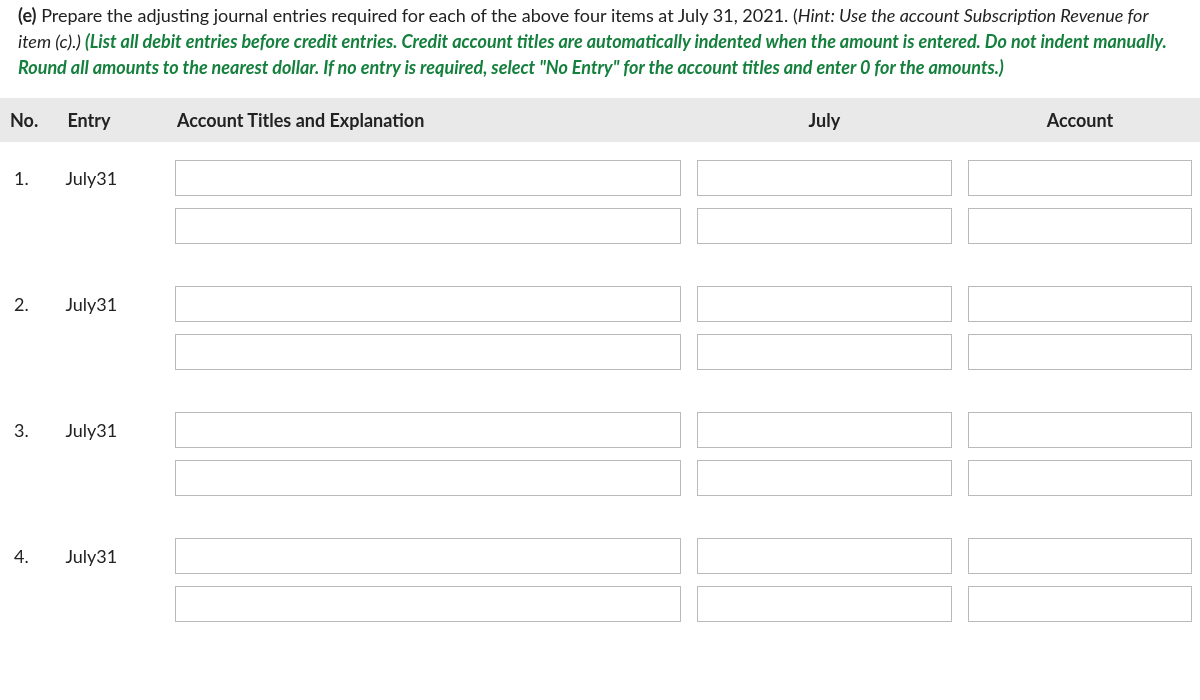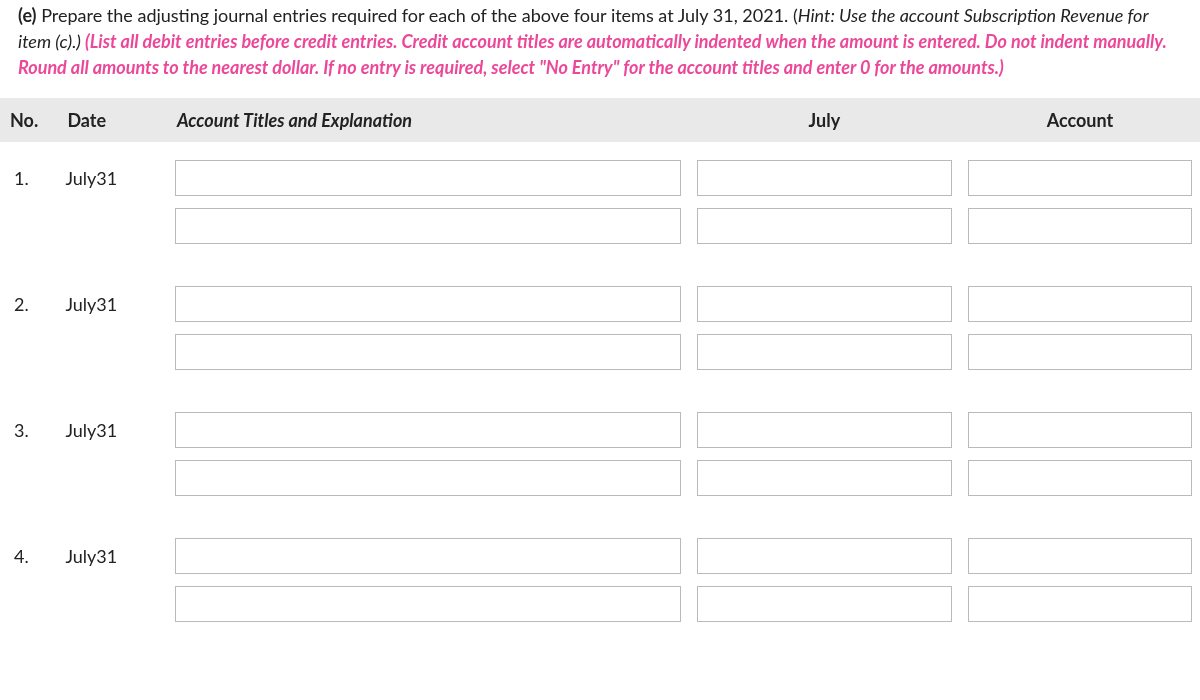--- a/index.html
+++ b/index.html
@@ -25,21 +25,21 @@
     }
     .instr-bold {
       font-weight: 700;
       color: #222;
     }
     .instr-hint {
       font-style: italic;
       color: #222;
     }
     .instr-red {
-      color: #ec4899;
+      color: #15803d;
       font-style: italic;
       font-weight: 700;
     }
     .table-wrap {
       padding: 0 0 0 0;
     }
     table {
       width: 100%;
       border-collapse: collapse;
     }
@@ -48,21 +48,21 @@
     }
     th {
       text-align: left;
       font-weight: 700;
       padding: 11px 10px;
       font-size: 18px;
       color: #222;
     }
     th.no-col { width: 55px; }
     th.date-col { width: 105px; }
-    th.account-col { width: 500px; font-style: italic; }
+    th.account-col { width: 500px; }
     th.debit-col { width: 260px; text-align: center;}
     th.credit-col { width: 230px; text-align: center;}
     td {
       padding: 6px 8px;
       vertical-align: middle;
       font-size: 18px;
       color: #222;
     }
     td.no-cell { padding-left: 14px; }
     .group-first td {
@@ -91,21 +91,21 @@
 <div class="instructions">
   <span class="instr-bold">(e)</span>
   <span class="instr-part">Prepare the adjusting journal entries required for each of the above four items at July 31, 2021. (</span><span class="instr-hint"><span>Hint:</span><span> Use the account Subscription Revenue for item (c).)</span></span><span class="instr-red"> (List all debit entries before credit entries. Credit account titles are automatically indented when the amount is entered. Do not indent manually. Round all amounts to the nearest dollar. If no entry is required, select "No Entry" for the account titles and enter 0 for the amounts.)</span>
 </div>
 
 <div class="table-wrap">
   <table>
     <thead>
       <tr>
         <th class="no-col">No.</th>
-        <th class="date-col">Date</th>
+        <th class="date-col">Entry</th>
         <th class="account-col">Account Titles and Explanation</th>
         <th class="debit-col">July</th>
         <th class="credit-col">Account</th>
       </tr>
     </thead>
     <tbody>
 
       <tr class="group-first">
         <td class="no-cell">1.</td>
         <td class="date-cell">

